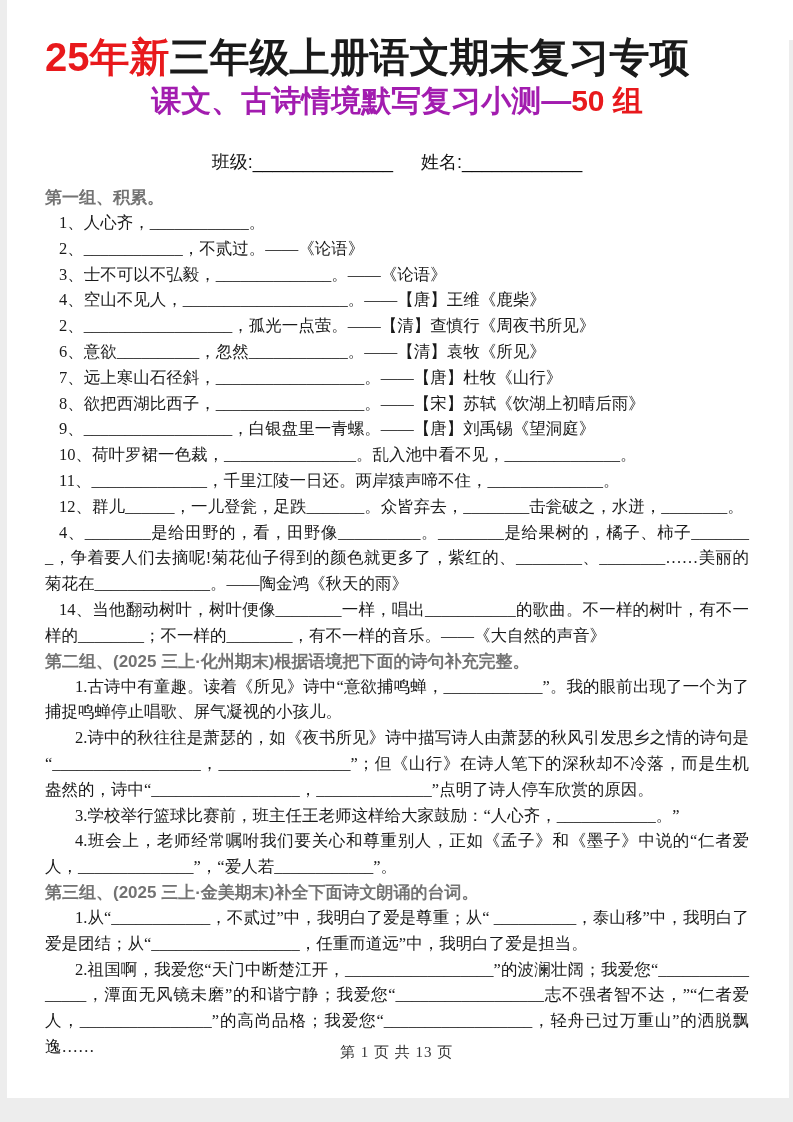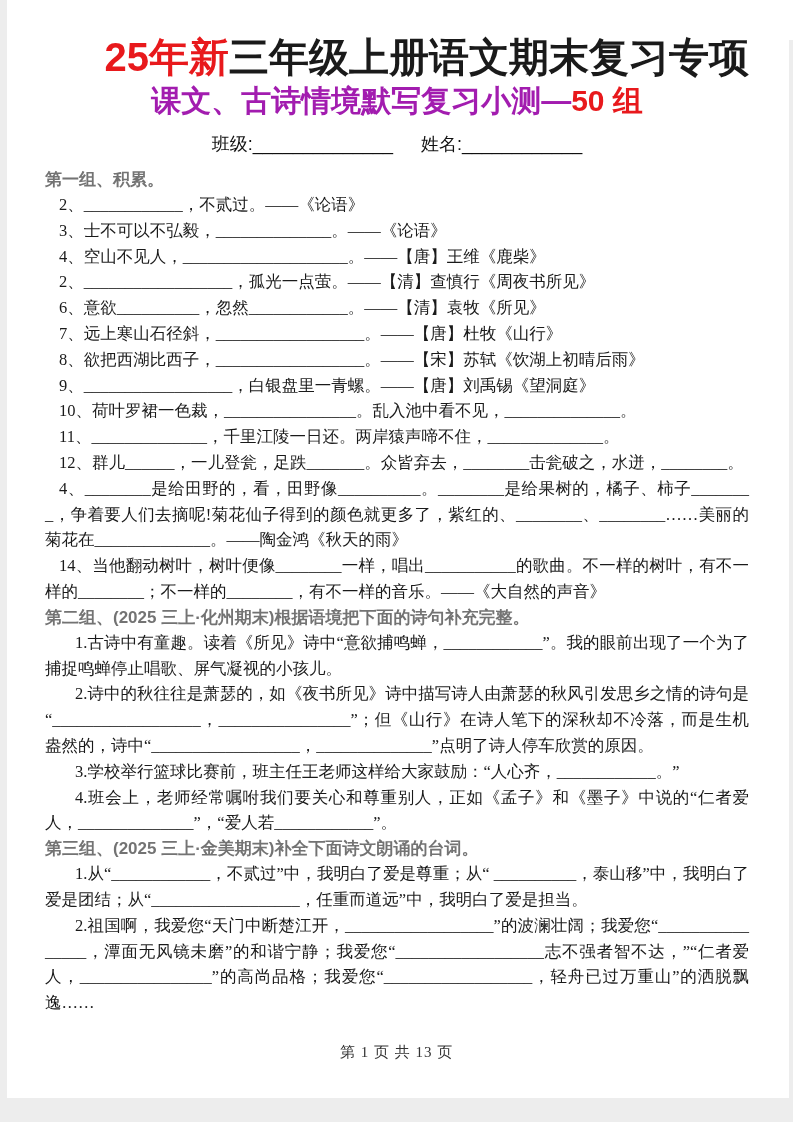--- a/index.html
+++ b/index.html
@@ -14,21 +14,21 @@
   .page{position:absolute;inset:0;background:#ffffff;}
   
   .edge{position:absolute;background:#ededed;}
   .edge-left{left:0;top:0;bottom:0;width:7px;}
   .edge-right{right:0;top:40px;bottom:0;width:4px;}
   .edge-bottom{left:0;right:0;bottom:0;height:24px;}
 
   .content{position:absolute;left:45px;right:44px;top:34px;}
 
   .title{
-    text-align:right;
+    text-align:left;
     font-family:"Liberation Sans","DejaVu Sans",sans-serif;
     font-weight:bold;
     font-size:40px;
     line-height:46px;
     letter-spacing:0px;
     white-space:nowrap;
   }
   .title .red{color:#e8191c;}
   .subtitle{
     text-align:center;
@@ -40,21 +40,21 @@
     white-space:nowrap;
   }
   .subtitle .blue{color:#a21caf;margin-top:32px;}
   .subtitle .red{color:#e8191c;}
 
   .fields{
     text-align:center;
     font-family:"Liberation Sans","DejaVu Sans",sans-serif;
     font-size:18px;
     line-height:24px;
-    margin-top:12px;
+    margin-top:30px;
     color:#111;
   }
   .fields .gap{display:inline-block;width:28px;}
 
   .sec-heading{
     font-family:"Liberation Sans","DejaVu Sans",sans-serif;
     font-weight:bold;
     font-size:17px;
     line-height:25px;
     margin:0;
@@ -98,20 +98,21 @@
 
     <div class="subtitle">
       <span class="blue">课文、古诗情境默写复习小测—</span><span class="red">50 组</span>
     </div>
 
     <div class="fields">
       <span>班级:</span><span>______________</span><span class="gap"></span><span>姓名:</span><span>____________</span>
     </div>
 
     <h3 class="sec-heading first">第一组、积累。</h3>
+    <p class="item i1">1、人心齐，____________。</p>
     <p class="item i1">2、____________，不贰过。——《论语》</p>
     <p class="item i1">3、士不可以不弘毅，______________。——《论语》</p>
     <p class="item i1">4、空山不见人，____________________。——【唐】王维《鹿柴》</p>
     <p class="item i1">2、__________________，孤光一点萤。——【清】查慎行《周夜书所见》</p>
     <p class="item i1">6、意欲__________，忽然____________。——【清】袁牧《所见》</p>
     <p class="item i1">7、远上寒山石径斜，__________________。——【唐】杜牧《山行》</p>
     <p class="item i1">8、欲把西湖比西子，__________________。——【宋】苏轼《饮湖上初晴后雨》</p>
     <p class="item i1">9、__________________，白银盘里一青螺。——【唐】刘禹锡《望洞庭》</p>
     <p class="item i1">10、荷叶罗裙一色裁，________________。乱入池中看不见，______________。</p>
     <p class="item i1">11、______________，千里江陵一日还。两岸猿声啼不住，______________。</p>

